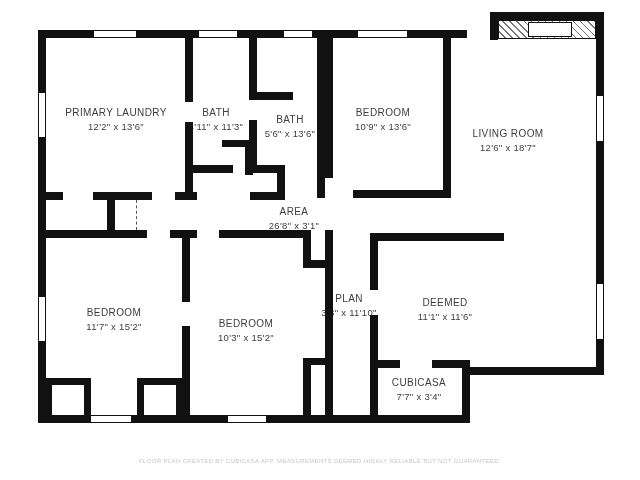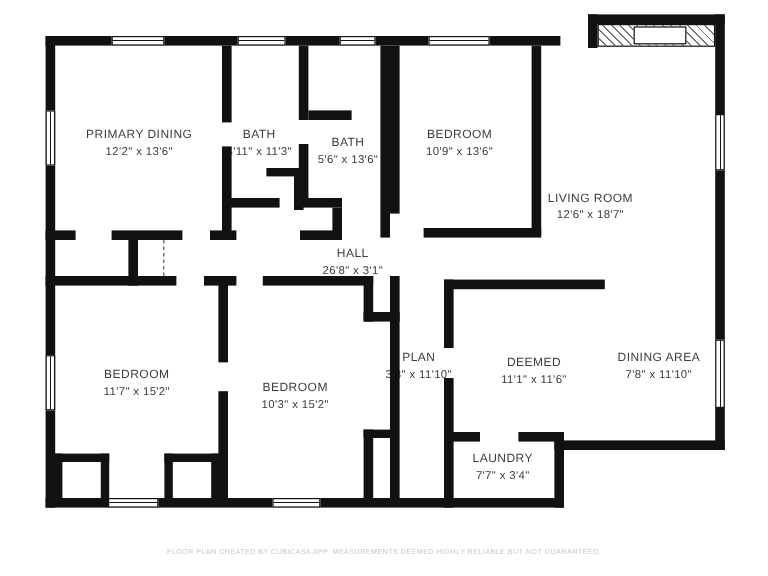--- a/index.html
+++ b/index.html
@@ -96,62 +96,58 @@
   <div class="win win-h" style="left:283px;top:30px;width:30px;height:8px;"></div>
   <div class="win win-h" style="left:357px;top:30px;width:51px;height:8px;"></div>
   <div class="win win-h" style="left:90px;top:415px;width:42px;height:8px;"></div>
   <div class="win win-h" style="left:227px;top:415px;width:40px;height:8px;"></div>
   <div class="win win-v" style="left:38px;top:92px;width:8px;height:46px;"></div>
   <div class="win win-v" style="left:38px;top:296px;width:8px;height:46px;"></div>
   <div class="win win-v" style="left:596px;top:95px;width:8px;height:47px;"></div>
   <div class="win win-v" style="left:596px;top:283px;width:8px;height:57px;"></div>
 
   <div class="room-label" style="left:116px;top:106px;">
-    <span>PRIMARY DINING</span>
+    <span>PRIMARY LAUNDRY</span>
     <span class="dims">12'2" x 13'6"</span>
   </div>
   <div class="room-label" style="left:216px;top:106px;">
     <span>BATH</span>
     <span class="dims">4'11" x 11'3"</span>
   </div>
   <div class="room-label" style="left:290px;top:113px;">
     <span>BATH</span>
     <span class="dims">5'6" x 13'6"</span>
   </div>
   <div class="room-label" style="left:383px;top:106px;">
     <span>BEDROOM</span>
     <span class="dims">10'9" x 13'6"</span>
   </div>
-  <div class="room-label" style="left:492px;top:127px;margin-top:32px;">
+  <div class="room-label" style="left:508px;top:127px;">
     <span>LIVING ROOM</span>
     <span class="dims">12'6" x 18'7"</span>
   </div>
   <div class="room-label" style="left:294px;top:205px;">
-    <span>HALL</span>
+    <span>AREA</span>
     <span class="dims">26'8" x 3'1"</span>
   </div>
   <div class="room-label" style="left:114px;top:306px;">
     <span>BEDROOM</span>
     <span class="dims">11'7" x 15'2"</span>
   </div>
   <div class="room-label" style="left:246px;top:317px;">
     <span>BEDROOM</span>
     <span class="dims">10'3" x 15'2"</span>
   </div>
   <div class="room-label" style="left:349px;top:292px;">
     <span>PLAN</span>
     <span class="dims">3'3" x 11'10"</span>
   </div>
   <div class="room-label" style="left:445px;top:296px;">
     <span>DEEMED</span>
     <span class="dims">11'1" x 11'6"</span>
   </div>
-  <div class="room-label" style="left:549px;top:292px;">
-    <span>DINING AREA</span>
-    <span class="dims">7'8" x 11'10"</span>
-  </div>
   <div class="room-label" style="left:419px;top:376px;">
-    <span>LAUNDRY</span>
+    <span>CUBICASA</span>
     <span class="dims">7'7" x 3'4"</span>
   </div>
 
   <div class="footer">FLOOR PLAN CREATED BY CUBICASA APP. MEASUREMENTS DEEMED HIGHLY RELIABLE BUT NOT GUARANTEED.</div>
 </div>
 
 </body></html>

